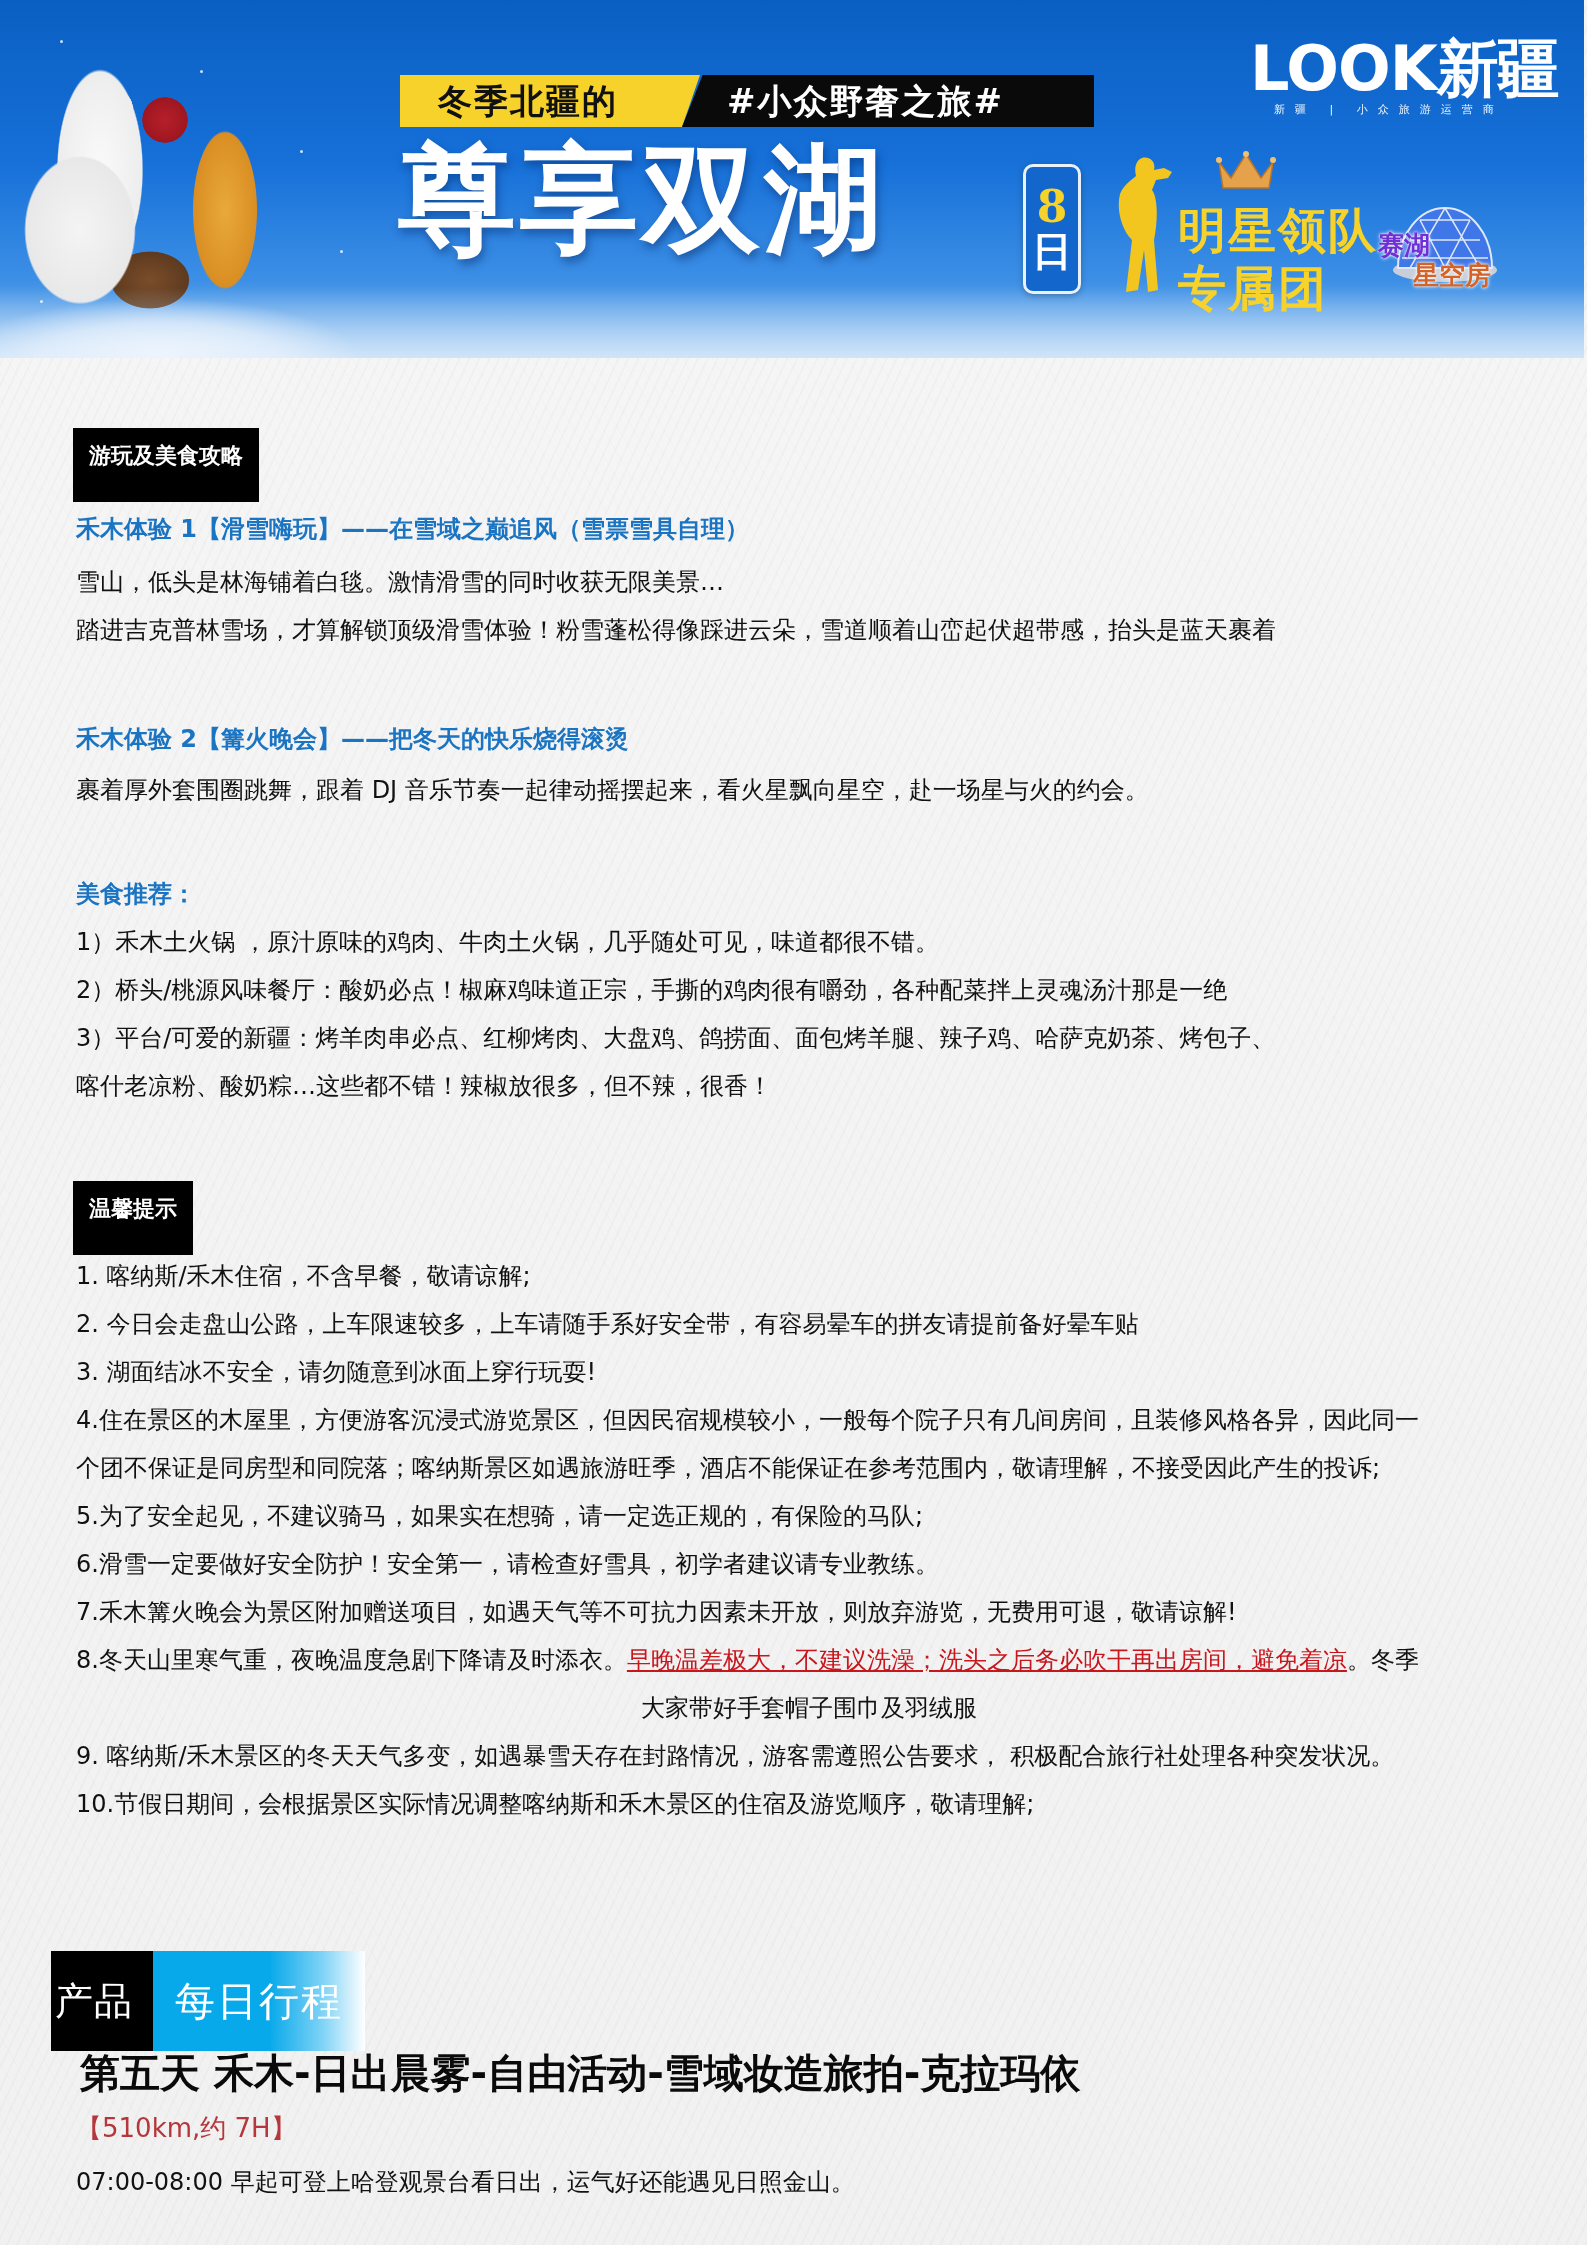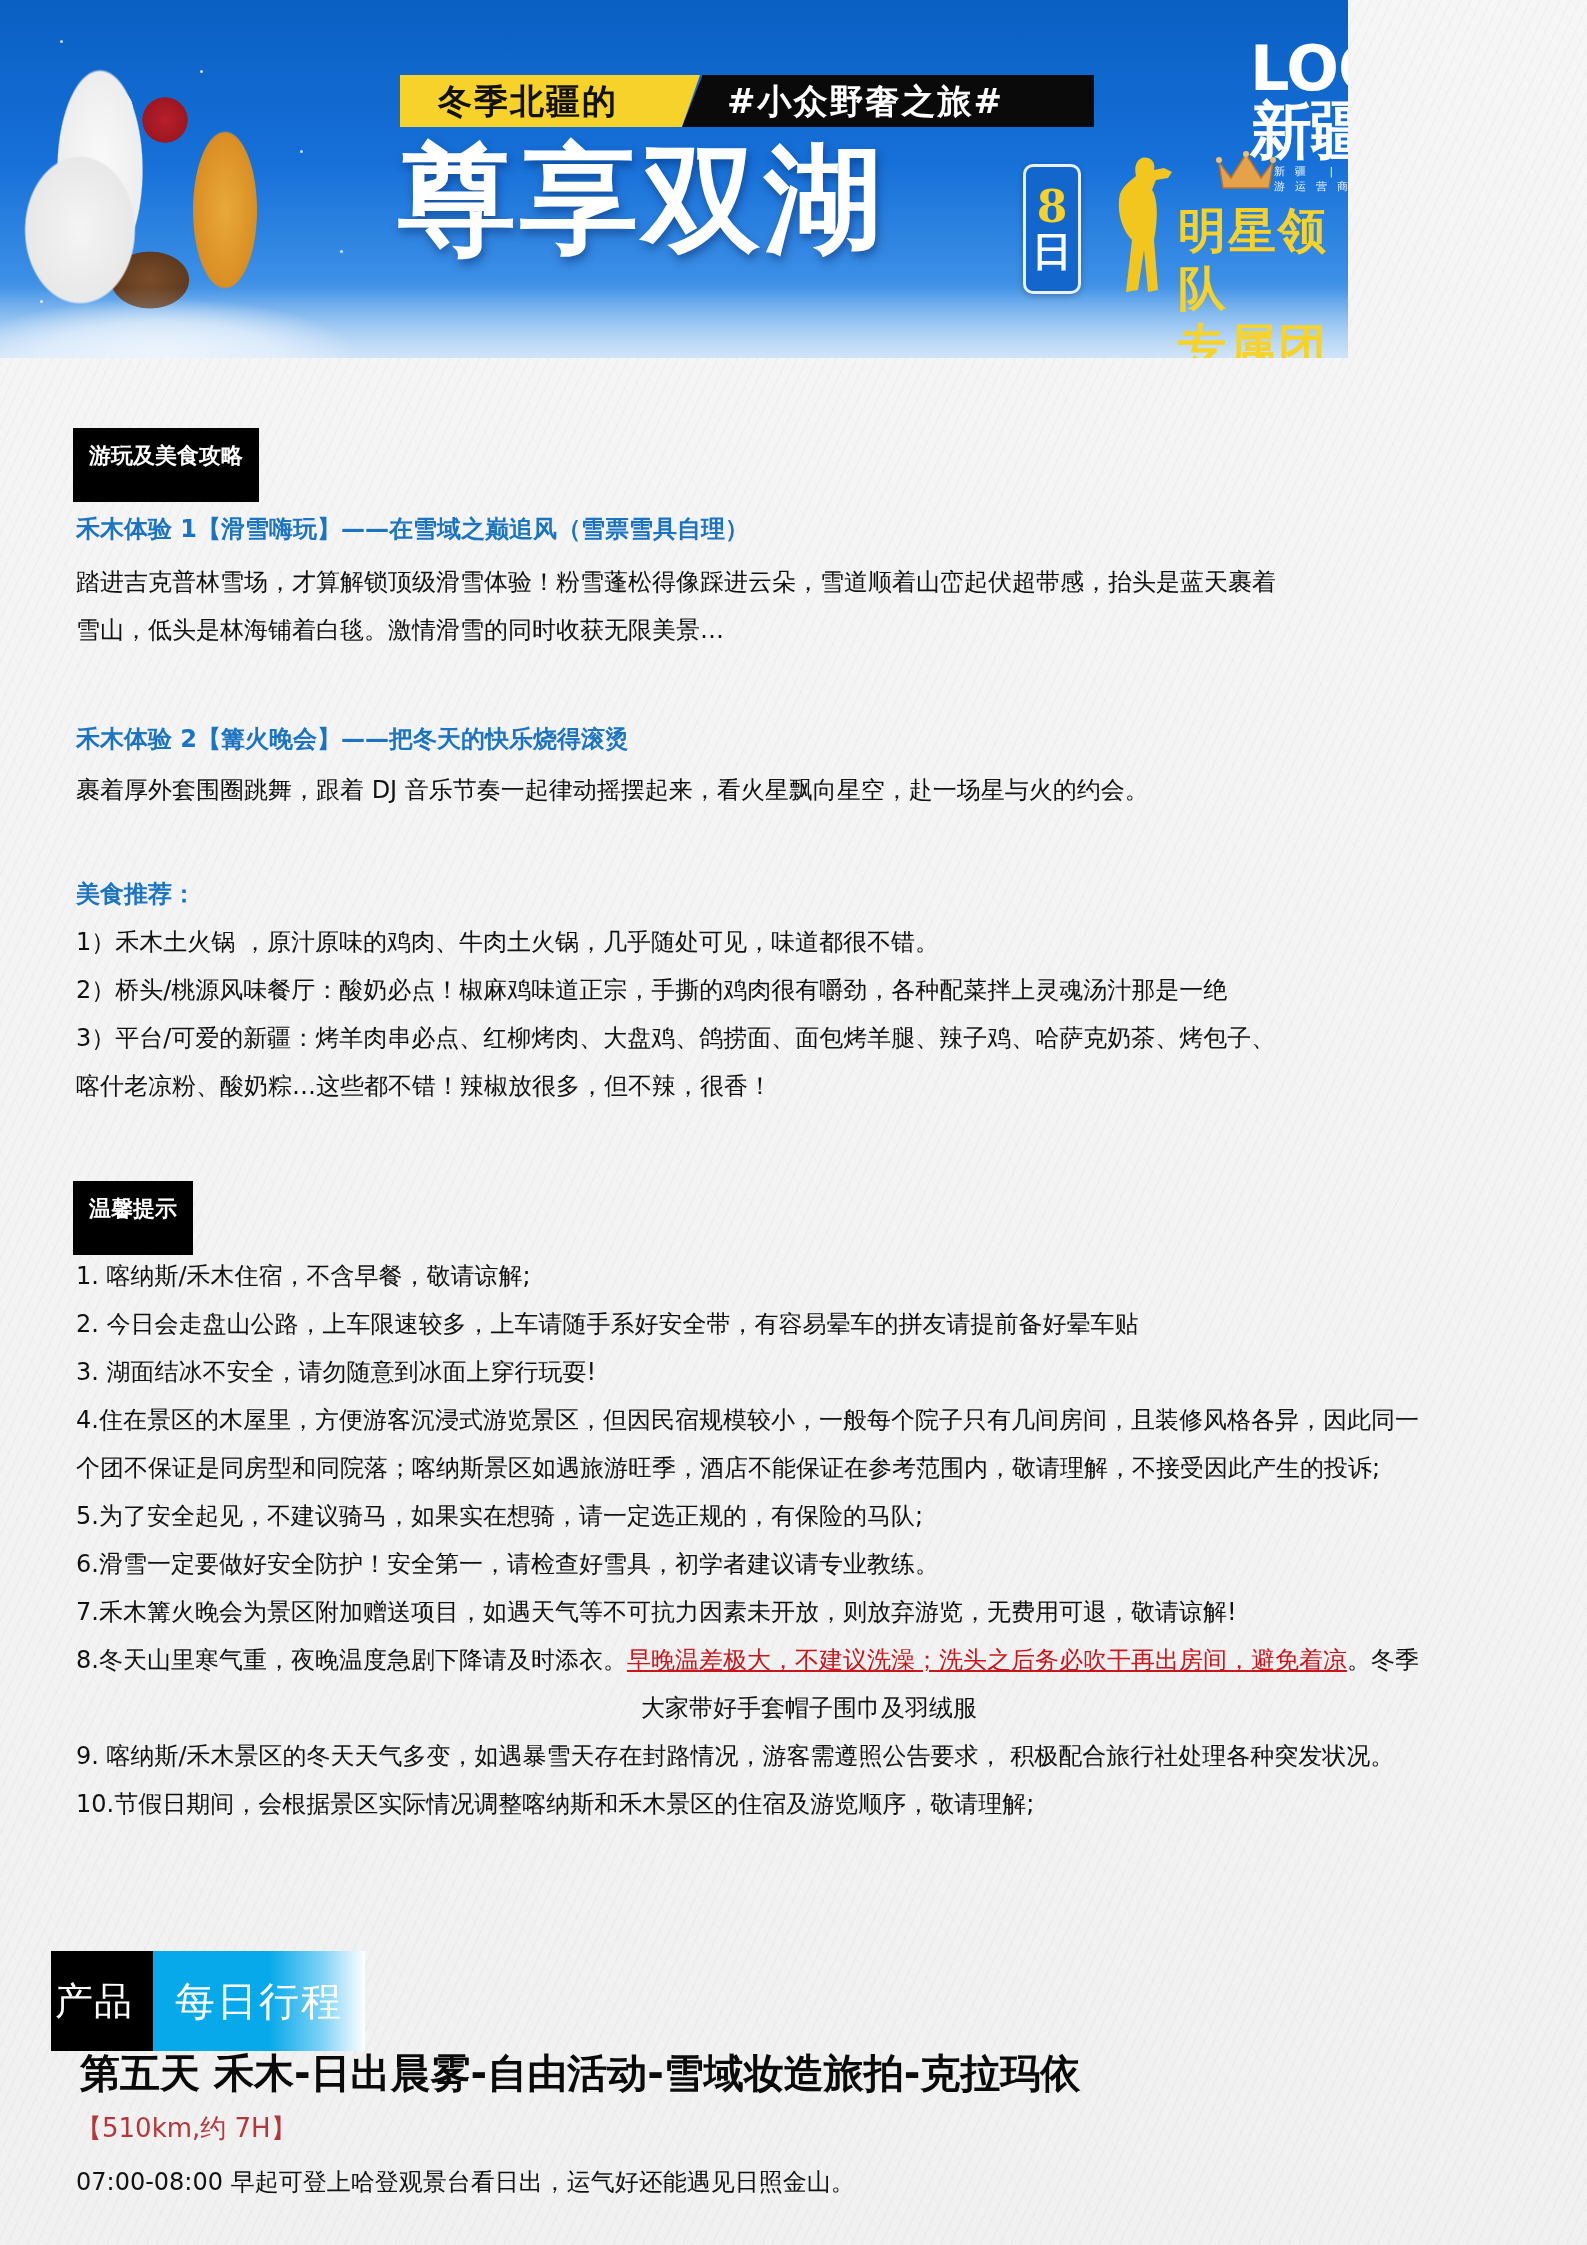--- a/index.html
+++ b/index.html
@@ -9,21 +9,21 @@
     font-family: "DejaVu Sans", "Liberation Sans", sans-serif;
     color: #111;
     background:
       repeating-linear-gradient(115deg, rgba(0,0,0,0.018) 0px, rgba(0,0,0,0.018) 2px, transparent 2px, transparent 9px),
       repeating-linear-gradient(60deg, rgba(0,0,0,0.012) 0px, rgba(0,0,0,0.012) 1px, transparent 1px, transparent 13px),
       linear-gradient(180deg, #f6f6f6 0%, #f1f1f1 100%);
   }
 
   
   .banner {
-    position: absolute; left: 0; top: 0; width: 1348px; height: 358px;
+    position: absolute; left: 0; top: 0; width: 1584px; height: 358px;
     background: linear-gradient(180deg, #0a5fc2 0%, #1670d8 45%, #3c8fe6 78%, #8fc2f0 100%);
     overflow: hidden;
   }
   .banner .snow-bottom {
     position: absolute; left: 0; bottom: 0; width: 1587px; height: 70px;
     background: linear-gradient(180deg, rgba(255,255,255,0) 0%, rgba(230,240,252,0.75) 100%);
   }
   .photo {
     position: absolute; left: 0; top: 0; width: 380px; height: 358px;
     background:
@@ -176,22 +176,22 @@
   <div class="logo">
     <div class="big">LOOK新疆</div>
     <div class="sub">新疆 | 小众旅游运营商</div>
   </div>
 </div>
 
 <div class="section-tag" style="left:73px; top:428px;">游玩及美食攻略</div>
 
 <div class="sub-title" style="top:513px;">禾木体验 1【滑雪嗨玩】——在雪域之巅追风（雪票雪具自理）</div>
 <div class="para" style="top:558px;">
+  <div>雪山，低头是林海铺着白毯。激情滑雪的同时收获无限美景…</div>
   <div>踏进吉克普林雪场，才算解锁顶级滑雪体验！粉雪蓬松得像踩进云朵，雪道顺着山峦起伏超带感，抬头是蓝天裹着</div>
-  <div>雪山，低头是林海铺着白毯。激情滑雪的同时收获无限美景…</div>
 </div>
 
 <div class="sub-title" style="top:723px;">禾木体验 2【篝火晚会】——把冬天的快乐烧得滚烫</div>
 <div class="para" style="top:766px;">
   <div>裹着厚外套围圈跳舞，跟着 DJ 音乐节奏一起律动摇摆起来，看火星飘向星空，赴一场星与火的约会。</div>
 </div>
 
 <div class="sub-title" style="top:878px;">美食推荐：</div>
 <div class="para" style="top:918px;">
   <div>1）禾木土火锅 ，原汁原味的鸡肉、牛肉土火锅，几乎随处可见，味道都很不错。</div>

